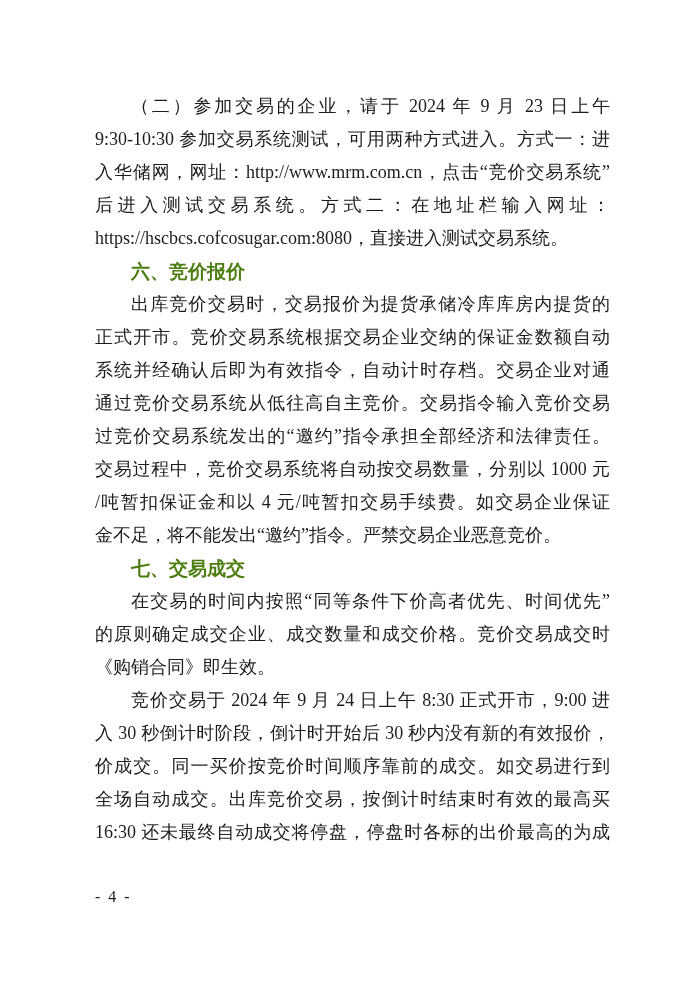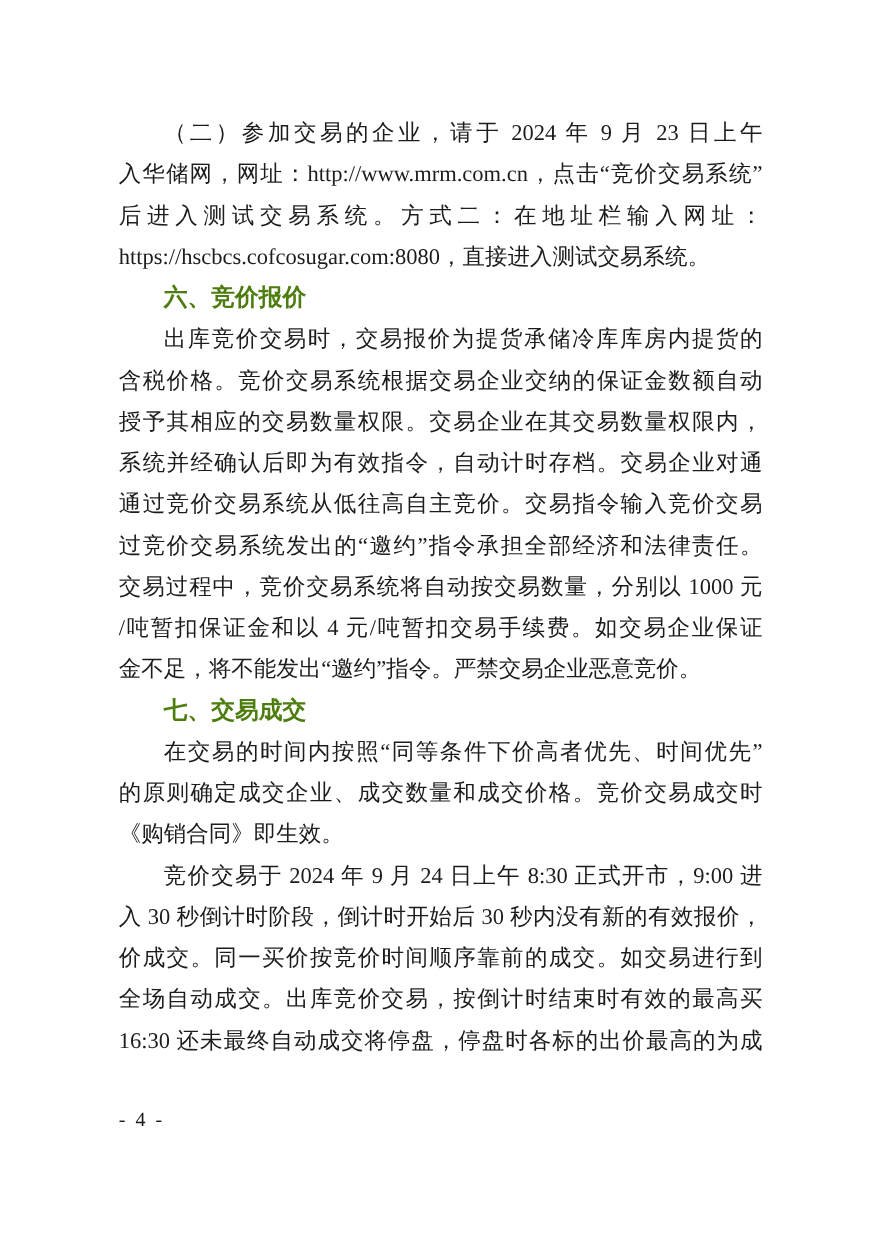--- a/index.html
+++ b/index.html
@@ -57,27 +57,27 @@
     letter-spacing: 2px;
     font-family: "Liberation Serif", "DejaVu Serif", serif;
   }
 </style>
 </head>
 <body>
 
 <div class="page">
   <div class="doc-body">
       <div class="line indent">（二）参加交易的企业，请于 2024 年 9 月 23 日上午</div>
+      <div class="line">9:30-10:30 参加交易系统测试，可用两种方式进入。方式一：进</div>
       <div class="line">入华储网，网址：http://www.mrm.com.cn，点击“竞价交易系统”</div>
       <div class="line">后进入测试交易系统。方式二：在地址栏输入网址：</div>
       <div class="line no-justify">https://hscbcs.cofcosugar.com:8080，直接进入测试交易系统。</div>
       <div class="heading">六、竞价报价</div>
       <div class="line indent">出库竞价交易时，交易报价为提货承储冷库库房内提货的</div>
-      <div class="line">含税价格。竞价交易系统根据交易企业交纳的保证金数额自动</div>
-      <div class="line">授予其相应的交易数量权限。交易企业在其交易数量权限内，</div>
+      <div class="line">正式开市。竞价交易系统根据交易企业交纳的保证金数额自动</div>
       <div class="line">系统并经确认后即为有效指令，自动计时存档。交易企业对通</div>
       <div class="line">通过竞价交易系统从低往高自主竞价。交易指令输入竞价交易</div>
       <div class="line">过竞价交易系统发出的“邀约”指令承担全部经济和法律责任。</div>
       <div class="line">交易过程中，竞价交易系统将自动按交易数量，分别以 1000 元</div>
       <div class="line">/吨暂扣保证金和以 4 元/吨暂扣交易手续费。如交易企业保证</div>
       <div class="line no-justify">金不足，将不能发出“邀约”指令。严禁交易企业恶意竞价。</div>
       <div class="heading">七、交易成交</div>
       <div class="line indent">在交易的时间内按照“同等条件下价高者优先、时间优先”</div>
       <div class="line">的原则确定成交企业、成交数量和成交价格。竞价交易成交时</div>
       <div class="line no-justify">《购销合同》即生效。</div>

